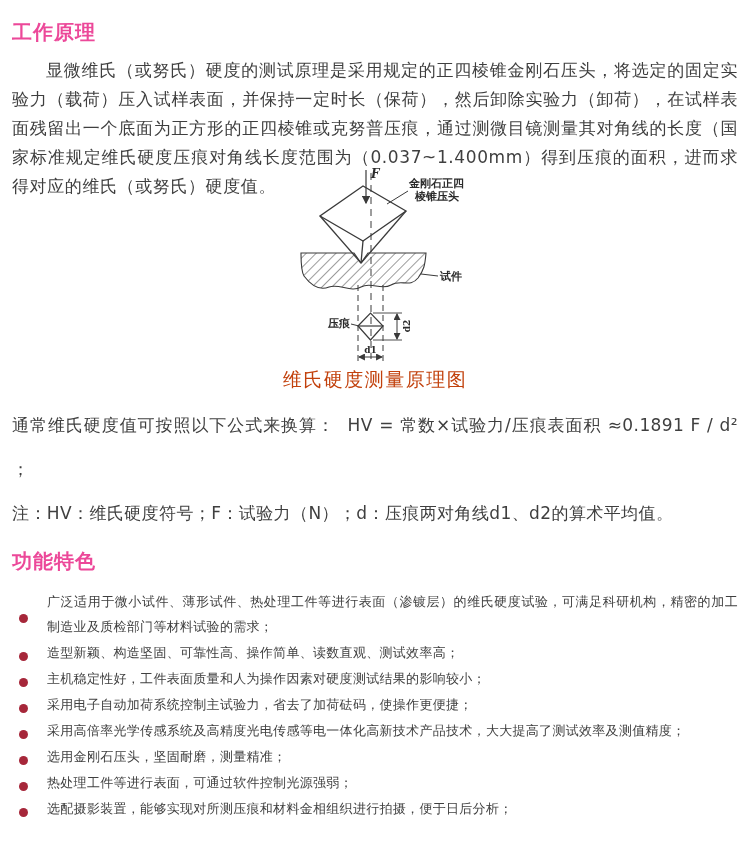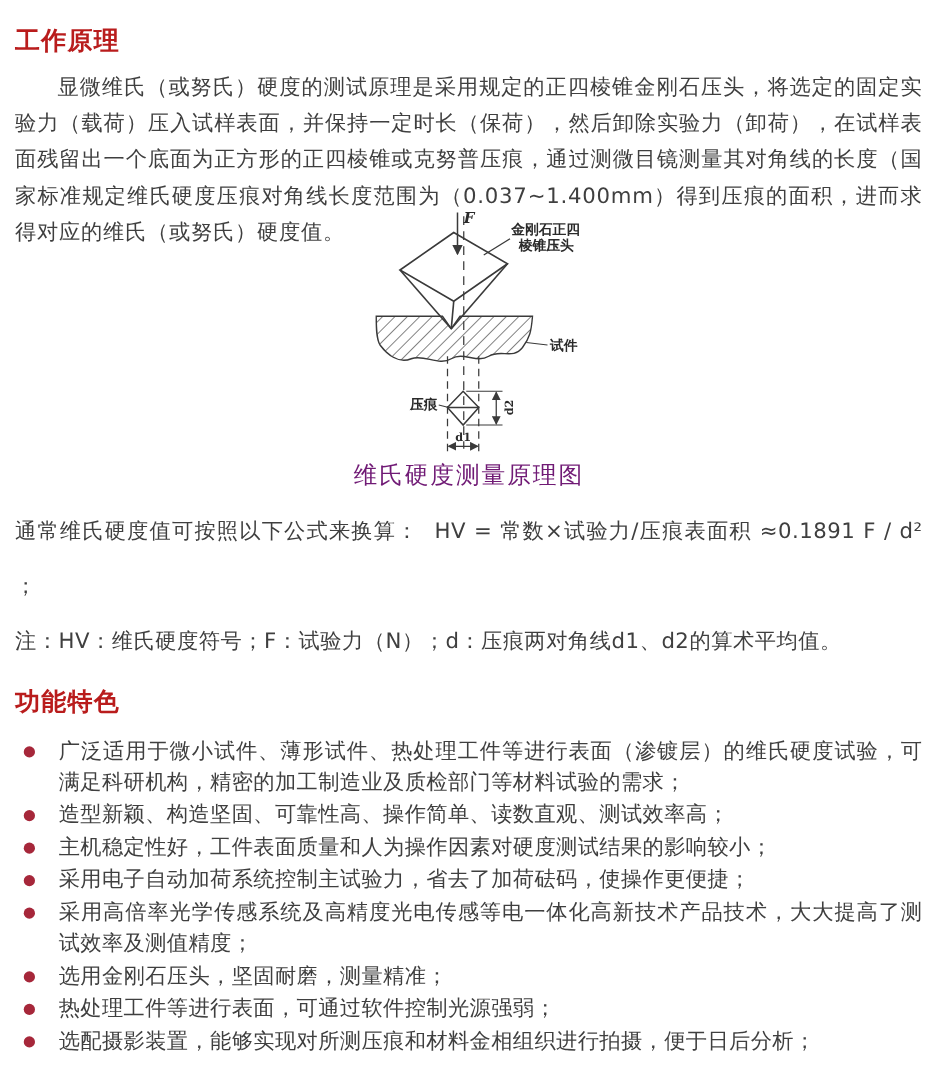--- a/index.html
+++ b/index.html
@@ -3,47 +3,47 @@
 <meta charset="utf-8">
 <style>
   html,body{margin:0;padding:0;}
   body{
     width:750px;height:865px;overflow:hidden;background:#ffffff;
     font-family:"DejaVu Sans","Liberation Sans",sans-serif;
     color:#3f3f3f;
   }
   .page{padding:0 12px;}
   .sec-title{
-    font-size:20px;font-weight:bold;color:#b91c1c;
+    font-size:20px;font-weight:bold;color:#ec4899;
     margin:0;letter-spacing:1px;line-height:24px;
   }
   #sec1-title{padding-top:20px;}
   #sec2-title{margin-top:14px;}
   .para{
     font-size:17px;line-height:29px;letter-spacing:0.6px;
     text-align:justify;margin:12px 0 0;
   }
   .indent{text-indent:2em;}
   .figure{
     width:260px;margin:-36px auto 0;
     display:flex;flex-direction:column;align-items:center;
   }
   .diagram{display:block;}
   .diagram text{fill:#2a2a2a;font-family:"DejaVu Serif","Liberation Serif",serif;font-weight:bold;}
   .caption{
-    font-size:19px;color:#701a75;margin-top:2px;letter-spacing:1.5px;white-space:nowrap;
+    font-size:19px;color:#c2410c;margin-top:2px;letter-spacing:1.5px;white-space:nowrap;
   }
   .formula-para{
     font-size:17px;line-height:44px;letter-spacing:0.4px;margin:10px 0 0;text-align:justify;
   }
   ul.features{list-style:none;margin:16px 0 0;padding:0;}
   ul.features li{
-    display:flex;align-items:flex-start;
-    font-size:17px;line-height:25px;letter-spacing:0.3px;
-    margin:0 0 1px;text-align:justify;
+    display:flex;align-items:center;
+    font-size:13px;line-height:25px;letter-spacing:0.3px;
+    margin:0 0 1px;text-align:justify;font-family:Liberation Serif, serif;
   }
   .bullet{
     flex:0 0 auto;width:9px;height:9px;border-radius:50%;
     background:#a6273a;margin:8px 19px 0 7px;
   }
   .li-text{flex:1 1 auto;}
 </style>
 </head>
 <body>
 

